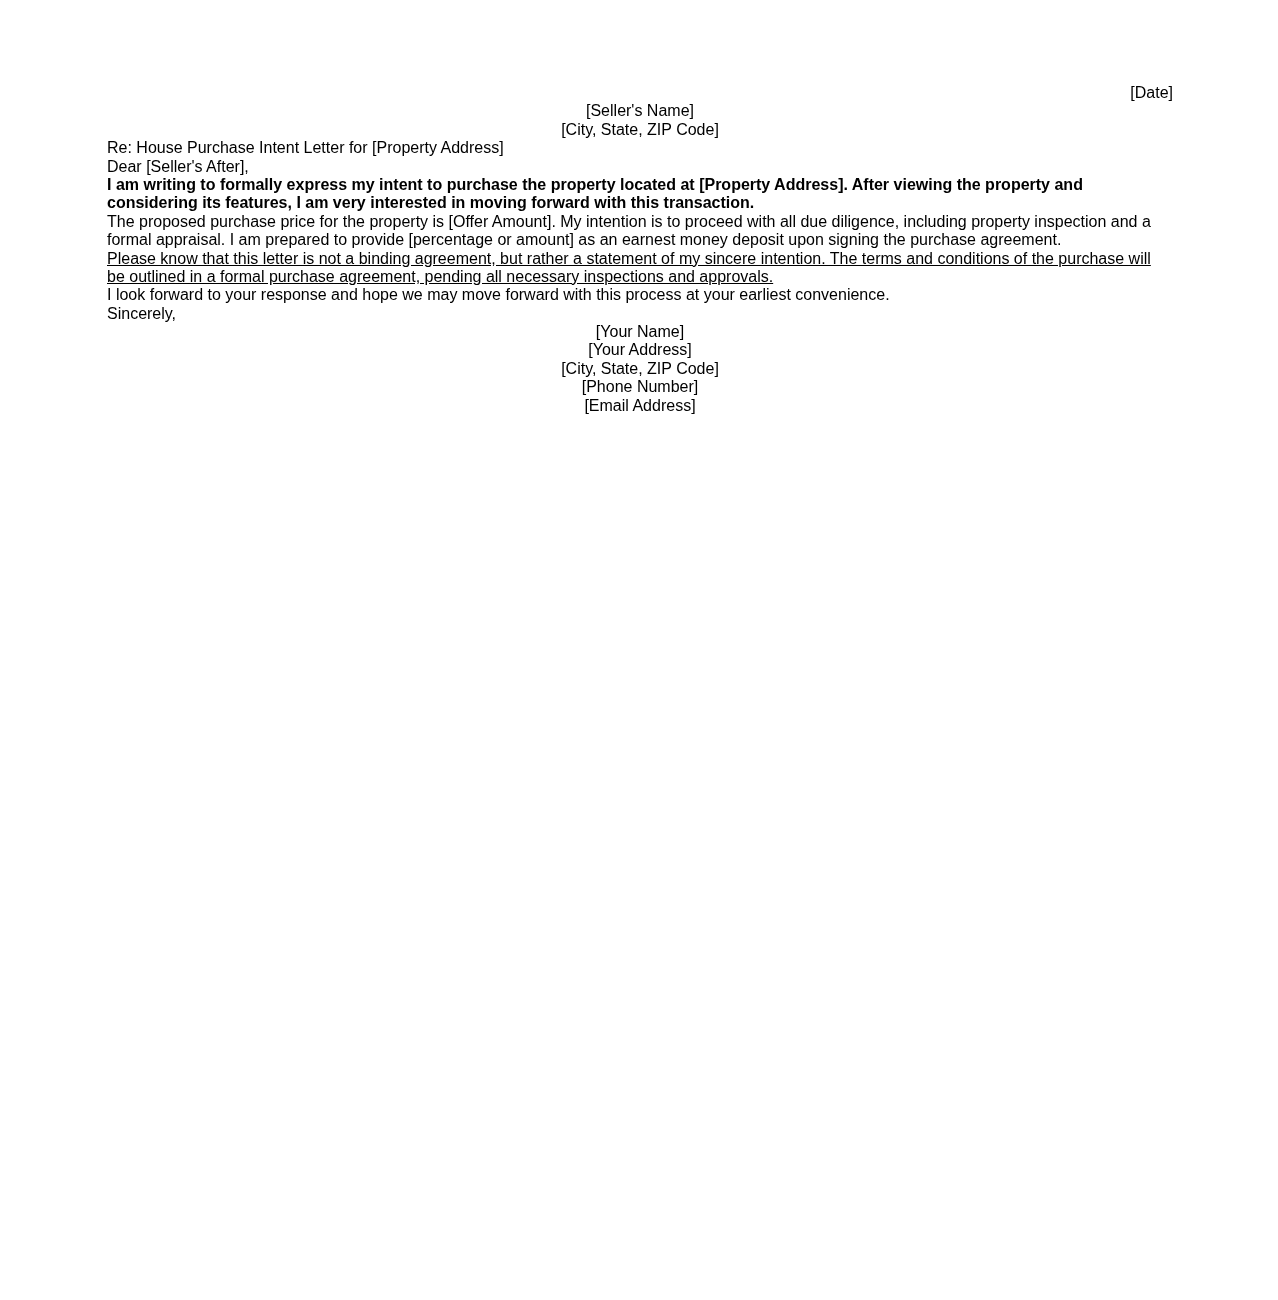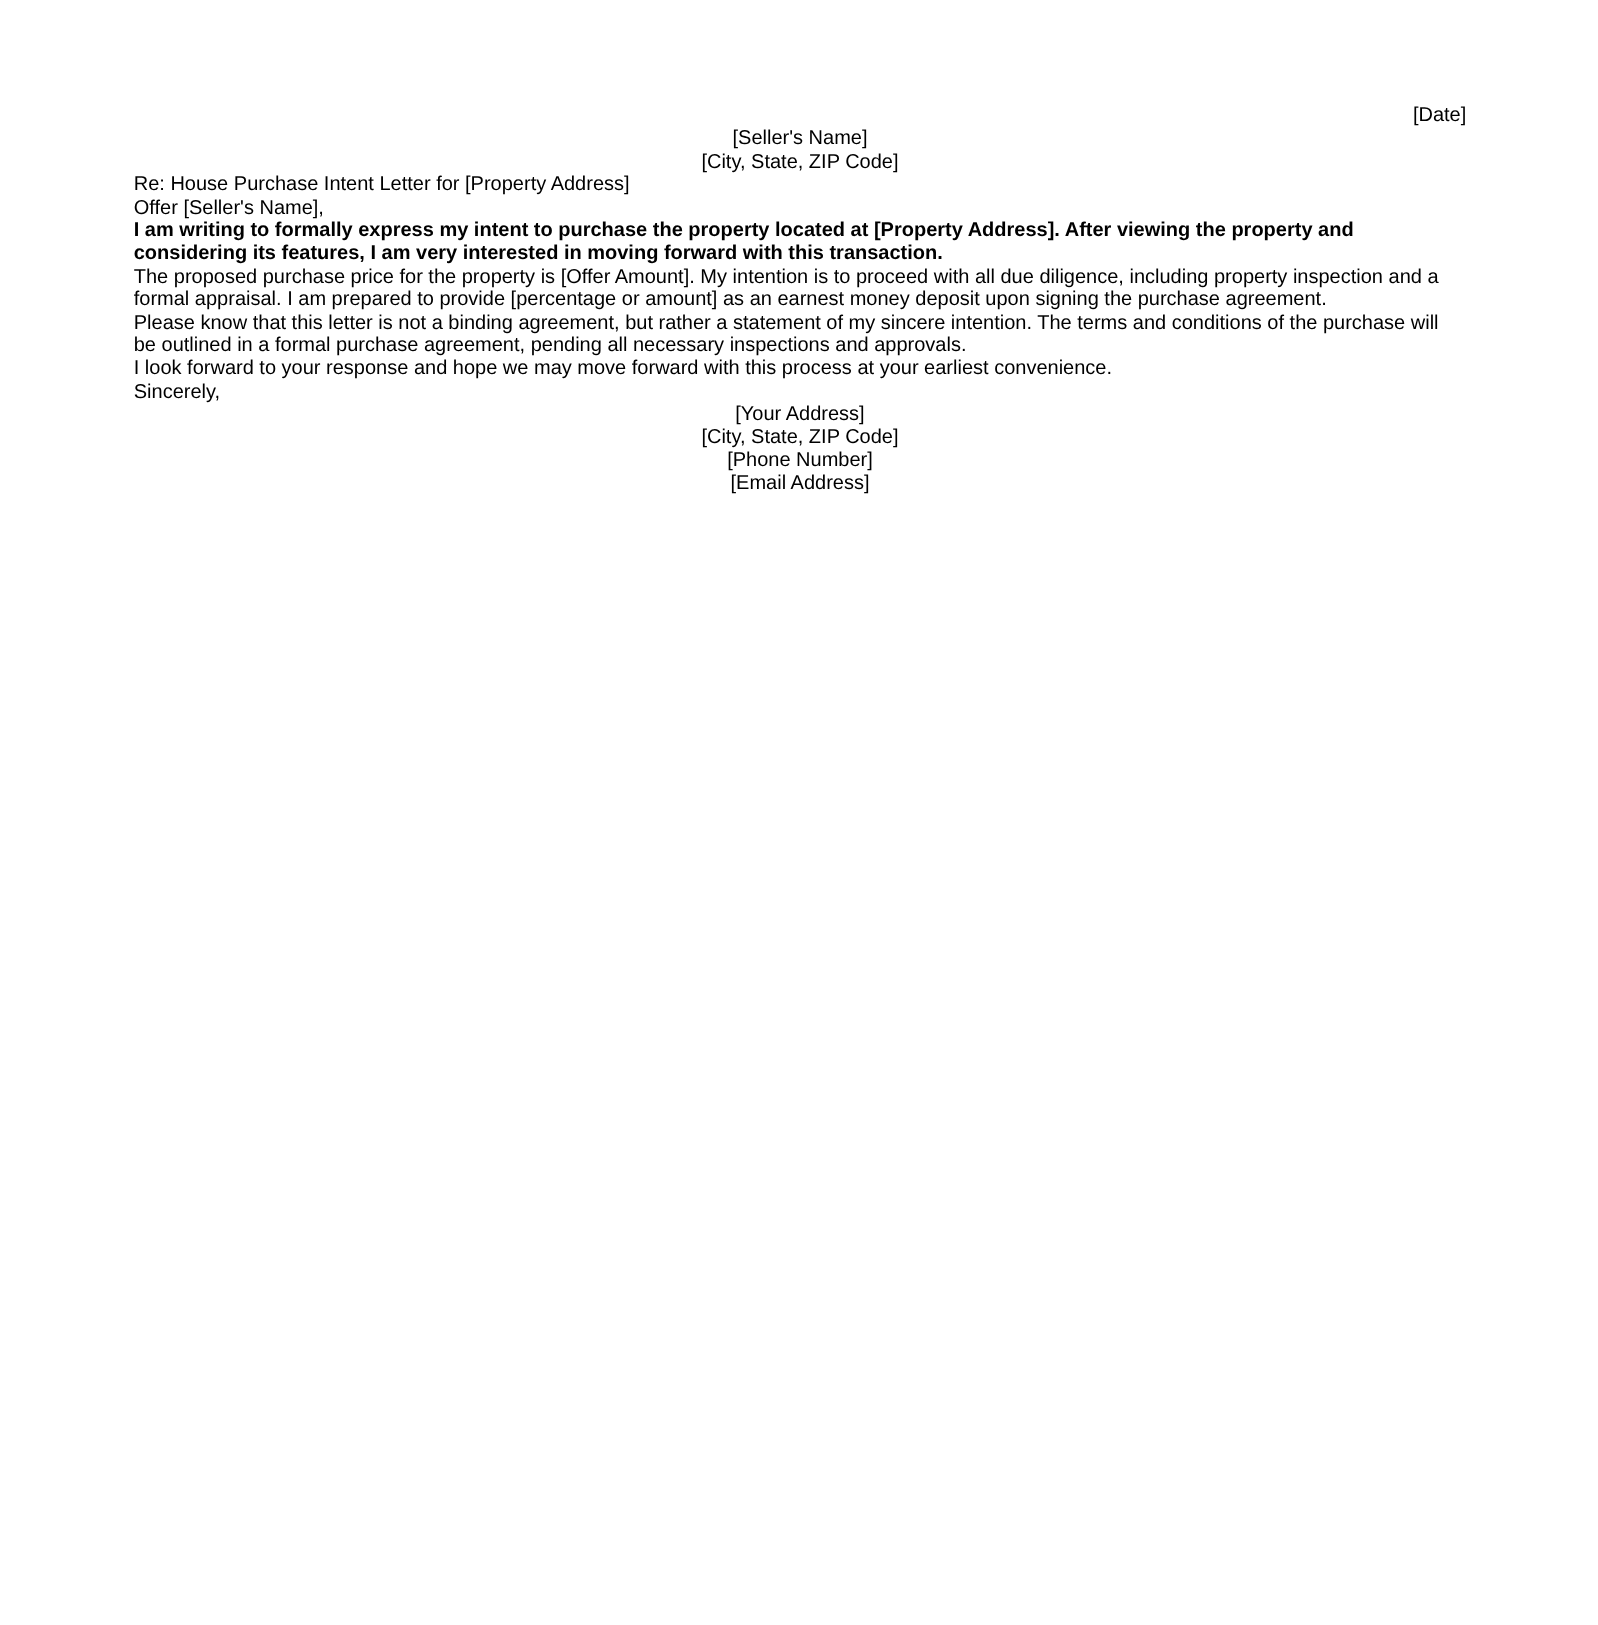--- a/index.html
+++ b/index.html
@@ -28,52 +28,53 @@
     padding: 0;
   }
   .date-line {
     text-align: right;
   }
   .recipient-block { margin-top: 24px; }
   .subject-line    { margin-top: 18px; }
   .salutation-line { margin-top: 23px; }
   .para-1          { margin-top: 23px; font-weight: bold; }
   .para-2          { margin-top: 16px; }
-  .para-3          { margin-top: 17px; }
+  .para-3          { margin-top: 17px; text-decoration: underline; }
   .para-4          { margin-top: 15px; }
   .closing-line    { margin-top: 22px; }
   .sender-block    { margin-top: 44px; }
   .line { display: block; text-align: center; }
 </style>
 </head>
 <body>
 
 <div class="page">
 
   <p class="date-line">[Date]</p>
 
   <p class="recipient-block">
     <span class="line">[Seller's Name]</span>
     <span class="line">[City, State, ZIP Code]</span>
   </p>
 
   <p class="subject-line">Re: House Purchase Intent Letter for [Property Address]</p>
 
-  <p class="salutation-line">Offer [Seller's Name],</p>
+  <p class="salutation-line">Dear [Seller's After],</p>
 
   <p class="para-1">I am writing to formally express my intent to purchase the property located at [Property Address]. After viewing the property and considering its features, I am very interested in moving forward with this transaction.</p>
 
   <p class="para-2">The proposed purchase price for the property is [Offer Amount]. My intention is to proceed with all due diligence, including property inspection and a formal appraisal. I am prepared to provide [percentage or amount] as an earnest money deposit upon signing the purchase agreement.</p>
 
   <p class="para-3">Please know that this letter is not a binding agreement, but rather a statement of my sincere intention. The terms and conditions of the purchase will be outlined in a formal purchase agreement, pending all necessary inspections and approvals.</p>
 
   <p class="para-4">I look forward to your response and hope we may move forward with this process at your earliest convenience.</p>
 
   <p class="closing-line">Sincerely,</p>
 
   <p class="sender-block">
+    <span class="line">[Your Name]</span>
     <span class="line">[Your Address]</span>
     <span class="line">[City, State, ZIP Code]</span>
     <span class="line">[Phone Number]</span>
     <span class="line">[Email Address]</span>
   </p>
 
 </div>
 
 </body></html>

